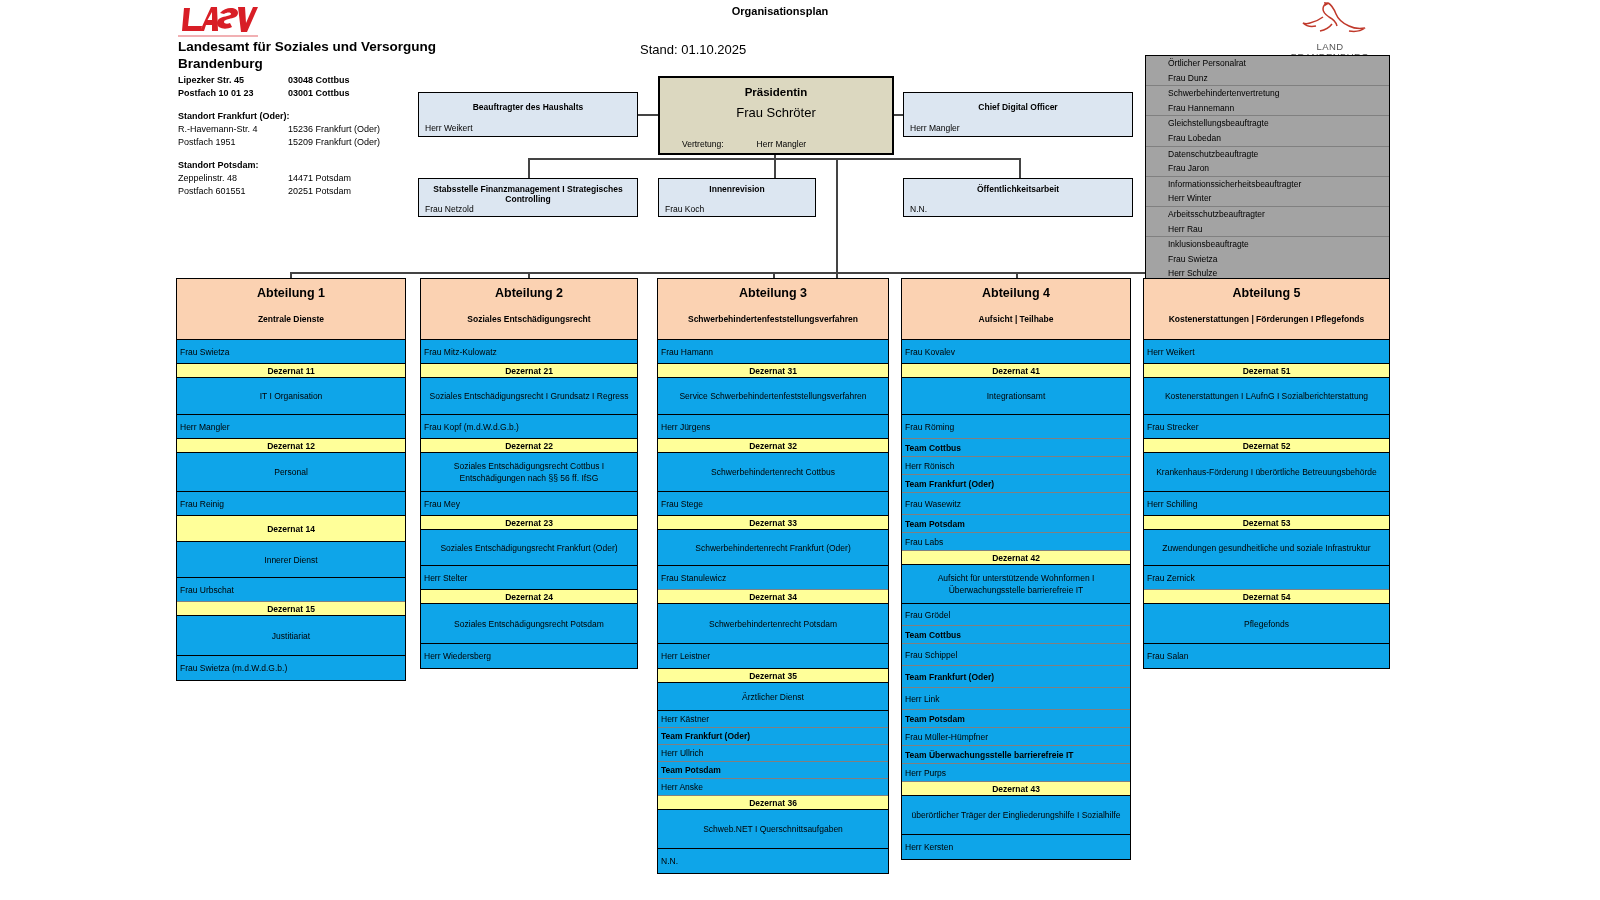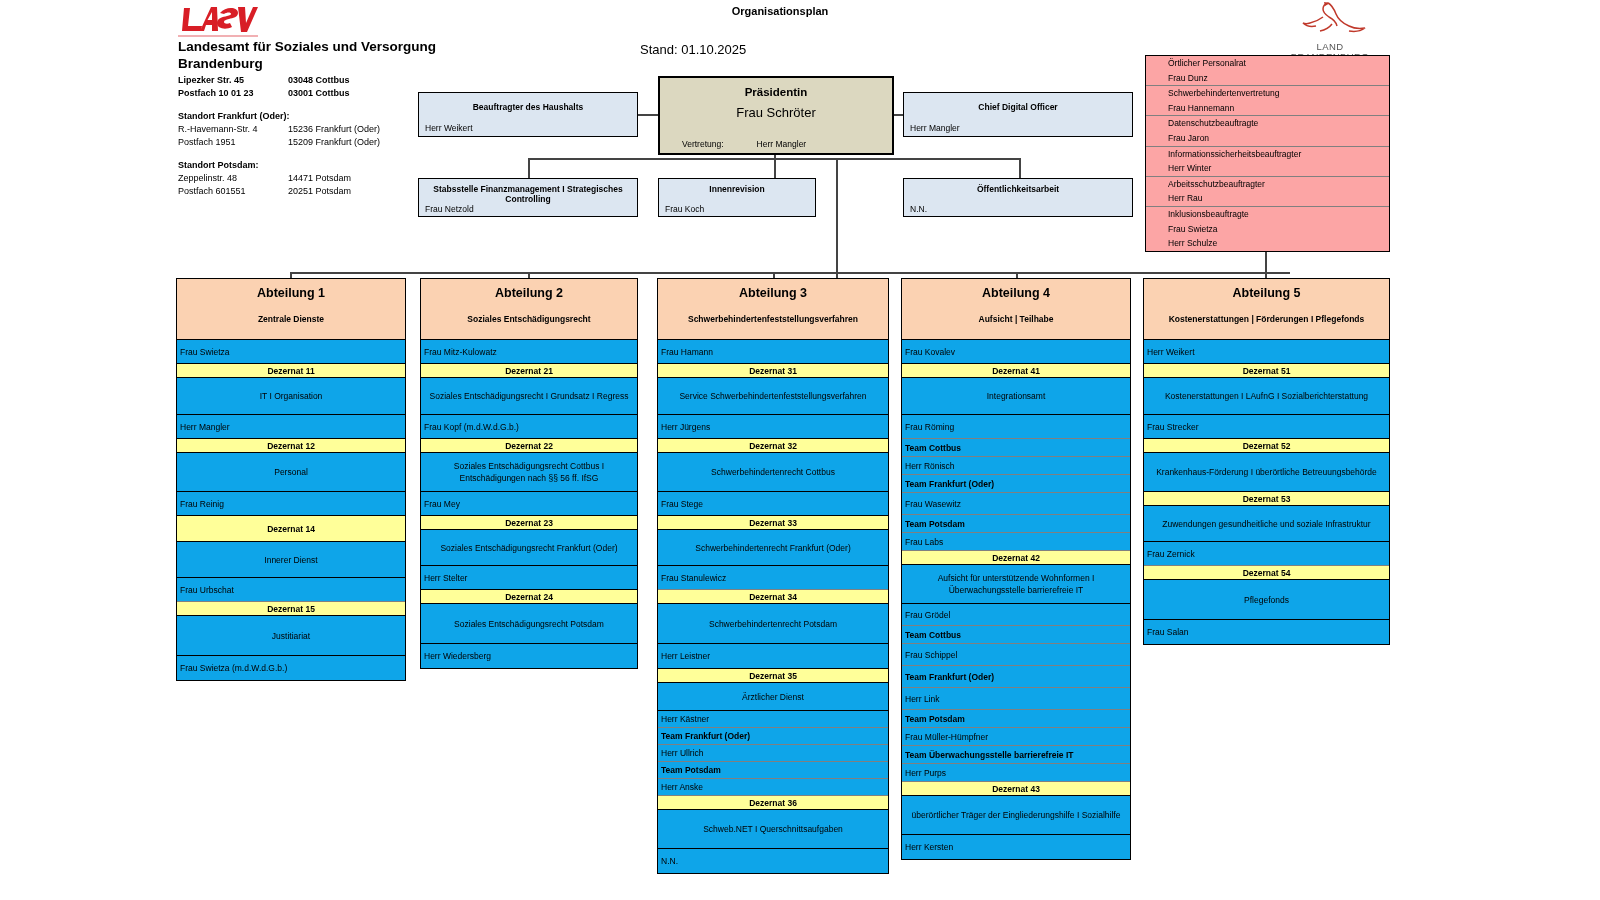--- a/index.html
+++ b/index.html
@@ -53,21 +53,21 @@
   #box-oeffentlichkeit{left:903px;top:178px;width:230px;height:39px;}
   #box-oeffentlichkeit .hd{padding-top:5px;}
   #box-oeffentlichkeit .nm{position:absolute;bottom:2px;left:3px;}
 
   
   .ln{position:absolute;background:#444;}
   .lnh{height:1.5px;}
   .lnv{width:1.5px;}
 
   
-  #reps-panel{left:1145px;top:55px;width:245px;border:1.5px solid #000;background:#fca5a5;box-sizing:border-box;}
+  #reps-panel{left:1145px;top:55px;width:245px;border:1.5px solid #000;background:#a3a3a3;box-sizing:border-box;}
   #reps-panel .grp{border-bottom:1.5px solid #808080;}
   #reps-panel .grp:last-child{border-bottom:none;}
   #reps-panel .r{font-size:8.5px;line-height:14.6px;padding-left:22px;}
 
   
   #departments{position:absolute;left:0;top:278px;width:1600px;}
   .dept{position:absolute;border:1.5px solid #000;box-sizing:border-box;background:#0ea5e9;}
   .dept .dhead{background:#fbd2b2;border-bottom:1.5px solid #000;height:61px;box-sizing:border-box;}
   .dept .dhead .dnum{text-align:center;font-size:12.5px;font-weight:bold;padding-top:7px;}
   .dept .dhead .dsub{text-align:center;font-size:8.5px;font-weight:bold;padding-top:14px;}
@@ -194,20 +194,24 @@
 </div>
 
 <div class="abs" id="reps-panel">
     <div class="grp">
       <div class="r">Örtlicher Personalrat</div>
       <div class="r">Frau Dunz</div>
     </div>
     <div class="grp">
       <div class="r">Schwerbehindertenvertretung</div>
       <div class="r">Frau Hannemann</div>
+    </div>
+    <div class="grp">
+      <div class="r">Gleichstellungsbeauftragte</div>
+      <div class="r">Frau Lobedan</div>
     </div>
     <div class="grp">
       <div class="r">Datenschutzbeauftragte</div>
       <div class="r">Frau Jaron</div>
     </div>
     <div class="grp">
       <div class="r">Informationssicherheitsbeauftragter</div>
       <div class="r">Herr Winter</div>
     </div>
     <div class="grp">
@@ -323,20 +327,21 @@
       <div class="dhead">
         <div class="dnum">Abteilung 5</div>
         <div class="dsub">Kostenerstattungen | Förderungen I Pflegefonds</div>
       </div>
       <div class="row-name" style="height: 24px;">Herr Weikert</div>
       <div class="row-dez" style="height: 14px;">Dezernat 51</div>
       <div class="row-task" style="height: 37px;">Kostenerstattungen I LAufnG I Sozialberichterstattung</div>
       <div class="row-name" style="height: 24px;">Frau Strecker</div>
       <div class="row-dez" style="height: 14px;">Dezernat 52</div>
       <div class="row-task" style="height: 39px;">Krankenhaus-Förderung I überörtliche Betreuungsbehörde</div>
+      <div class="row-name" style="height: 24px;">Herr Schilling</div>
       <div class="row-dez" style="height: 14px;">Dezernat 53</div>
       <div class="row-task" style="height: 36px;">Zuwendungen gesundheitliche und soziale Infrastruktur</div>
       <div class="row-name thin" style="height: 24px;">Frau Zernick</div>
       <div class="row-dez" style="height: 14px;">Dezernat 54</div>
       <div class="row-task" style="height: 40px;">Pflegefonds</div>
       <div class="row-name row-last" style="height: 24px;">Frau Salan</div>
     </div>
 </div>
 
 </body></html>

